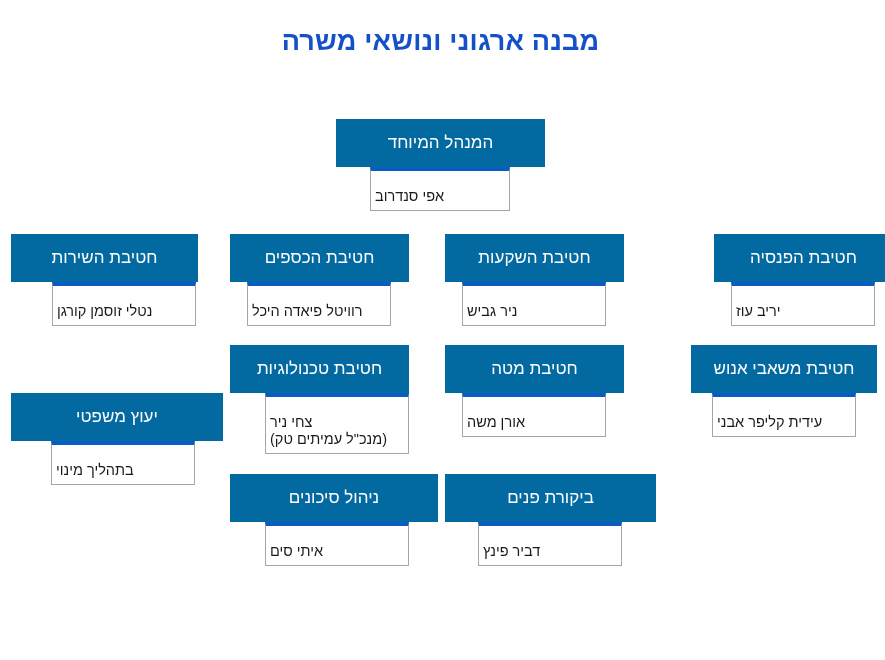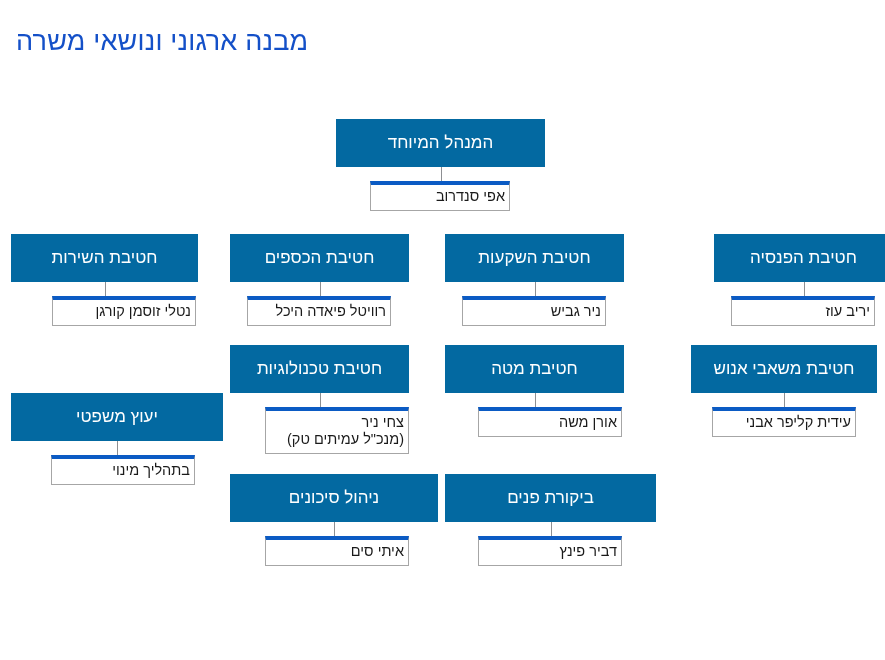--- a/index.html
+++ b/index.html
@@ -16,24 +16,24 @@
     font-family: "Liberation Sans", "DejaVu Sans", sans-serif;
     direction: rtl;
   }
 
   
   #page-title {
     position: absolute;
     top: 26px;
     left: 16px;
     right: 20px;
-    text-align: left;
+    text-align: center;
     direction: rtl;
     font-size: 27px;
-    font-weight: normal;
+    font-weight: bold;
     color: #1450c8;
     letter-spacing: 0.2px;
     white-space: nowrap;
   }
 
   
   #org-chart {
     position: absolute;
     top: 0;
     left: 0;
@@ -63,29 +63,29 @@
     width: 1px;
     background: #8d8f92;
     left: 50%;
     margin-left: 0px;
     top: 48px;
     height: 14px;
   }
 
   .node-name {
     position: absolute;
-    top: 62px;
+    top: 48px;
     background: #ffffff;
     border: 1px solid #a6a6a6;
     border-top: 4px solid #0b5bc4;
     box-sizing: border-box;
-    text-align: right;
+    text-align: left;
     color: #1a1a1a;
     font-size: 14.5px;
-    padding: 3px 4px 5px 4px;
+    padding: 17px 4px 5px 4px;
     line-height: 17px;
     white-space: nowrap;
   }
 
   .node-name .sub {
     display: block;
   }
 </style>
 </head>
 <body>
@@ -138,21 +138,21 @@
     <div class="node-header">חטיבת משאבי אנוש</div>
     <div class="connector"></div>
     <div class="node-name" style="width:144px; left:21px;">
       <span>עידית קליפר אבני</span>
     </div>
   </div>
 
   <div class="node" style="left:445px; top:345px; width:179px;">
     <div class="node-header">חטיבת מטה</div>
     <div class="connector"></div>
-    <div class="node-name" style="width:144px; left:17px;margin-left:16px;">
+    <div class="node-name" style="width:144px; left:17px;">
       <span>אורן משה</span>
     </div>
   </div>
 
   <div class="node" style="left:230px; top:345px; width:179px;">
     <div class="node-header">חטיבת טכנולוגיות</div>
     <div class="connector"></div>
     <div class="node-name" style="width:144px; left:35px;">
       <span>צחי ניר</span>
       <span class="sub">(מנכ"ל עמיתים טק)</span>

